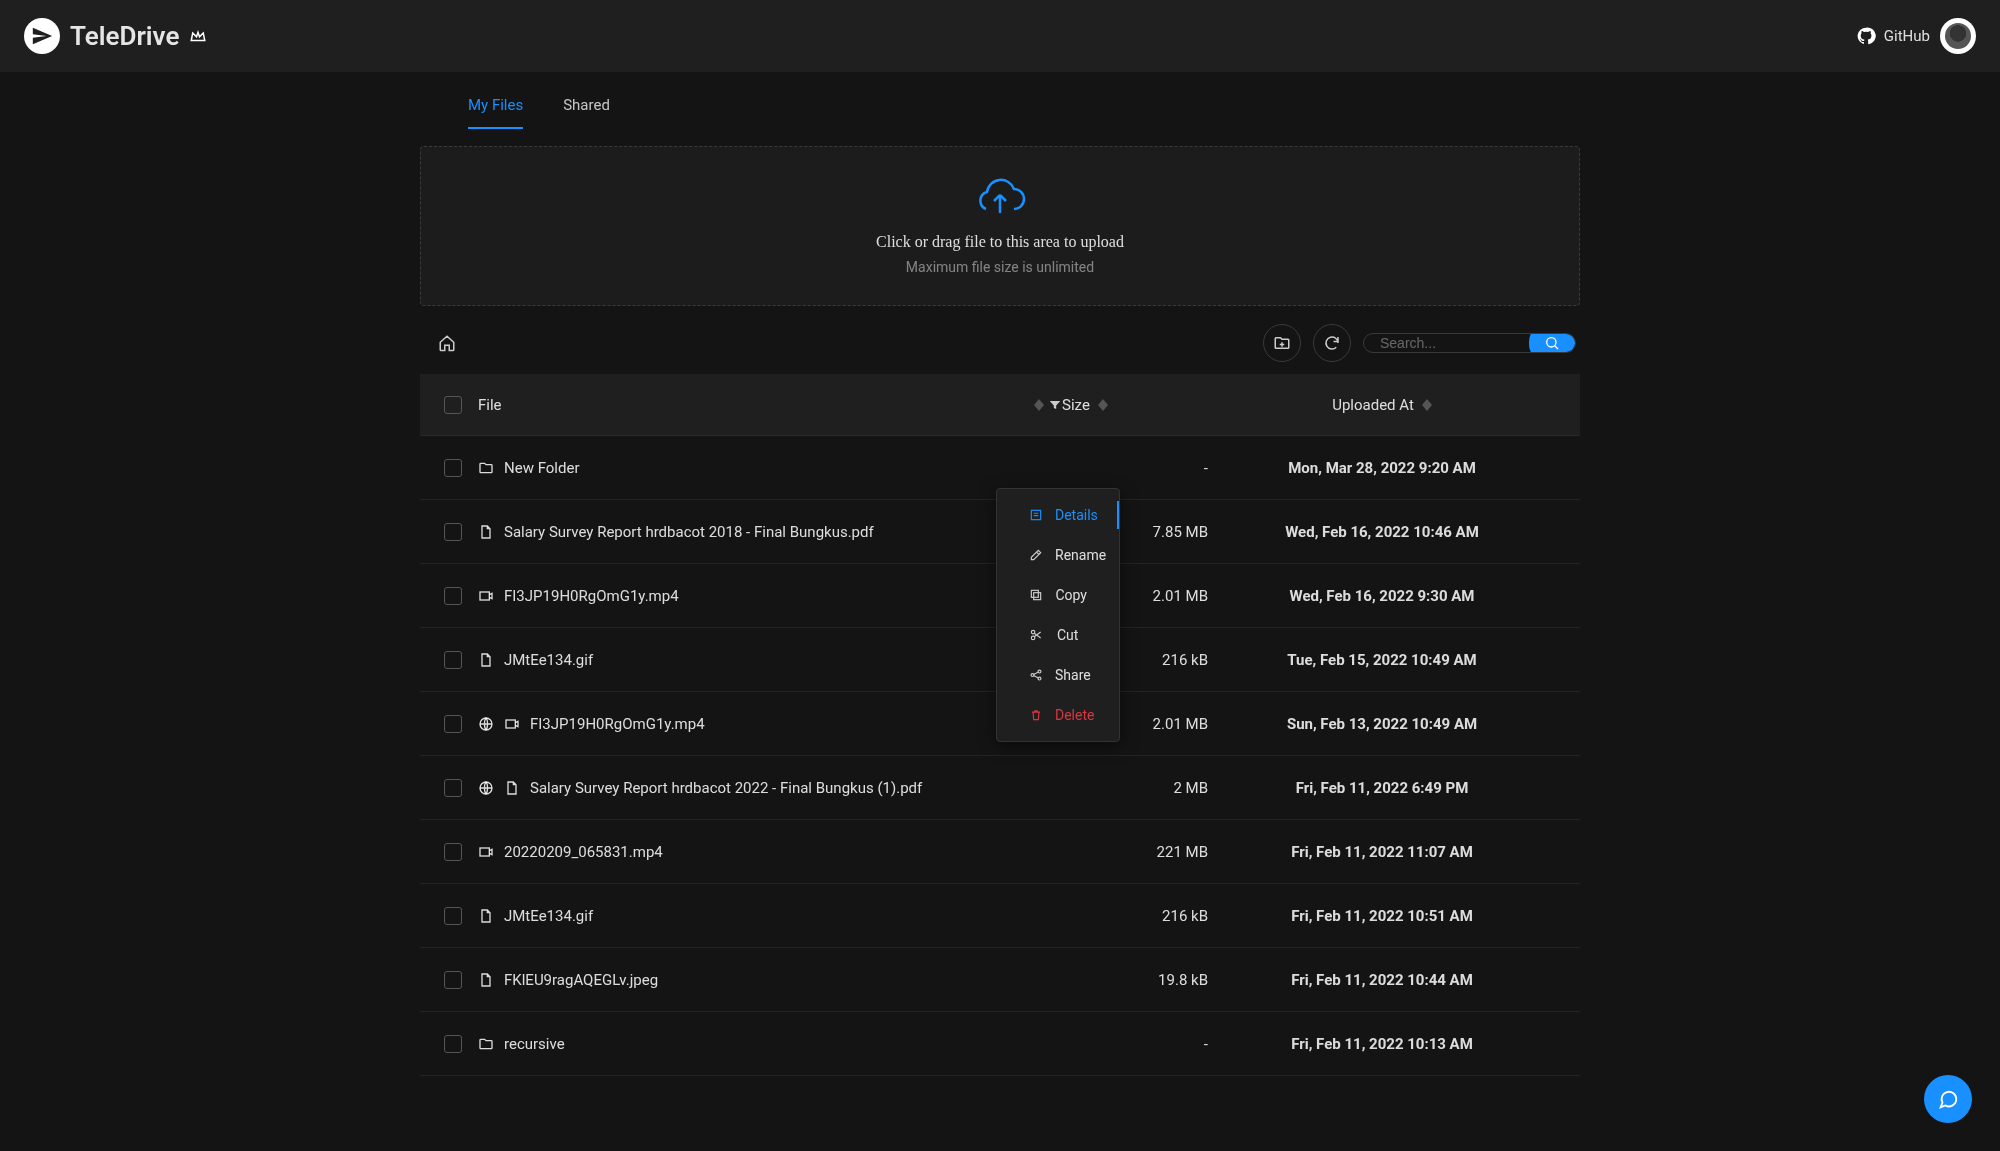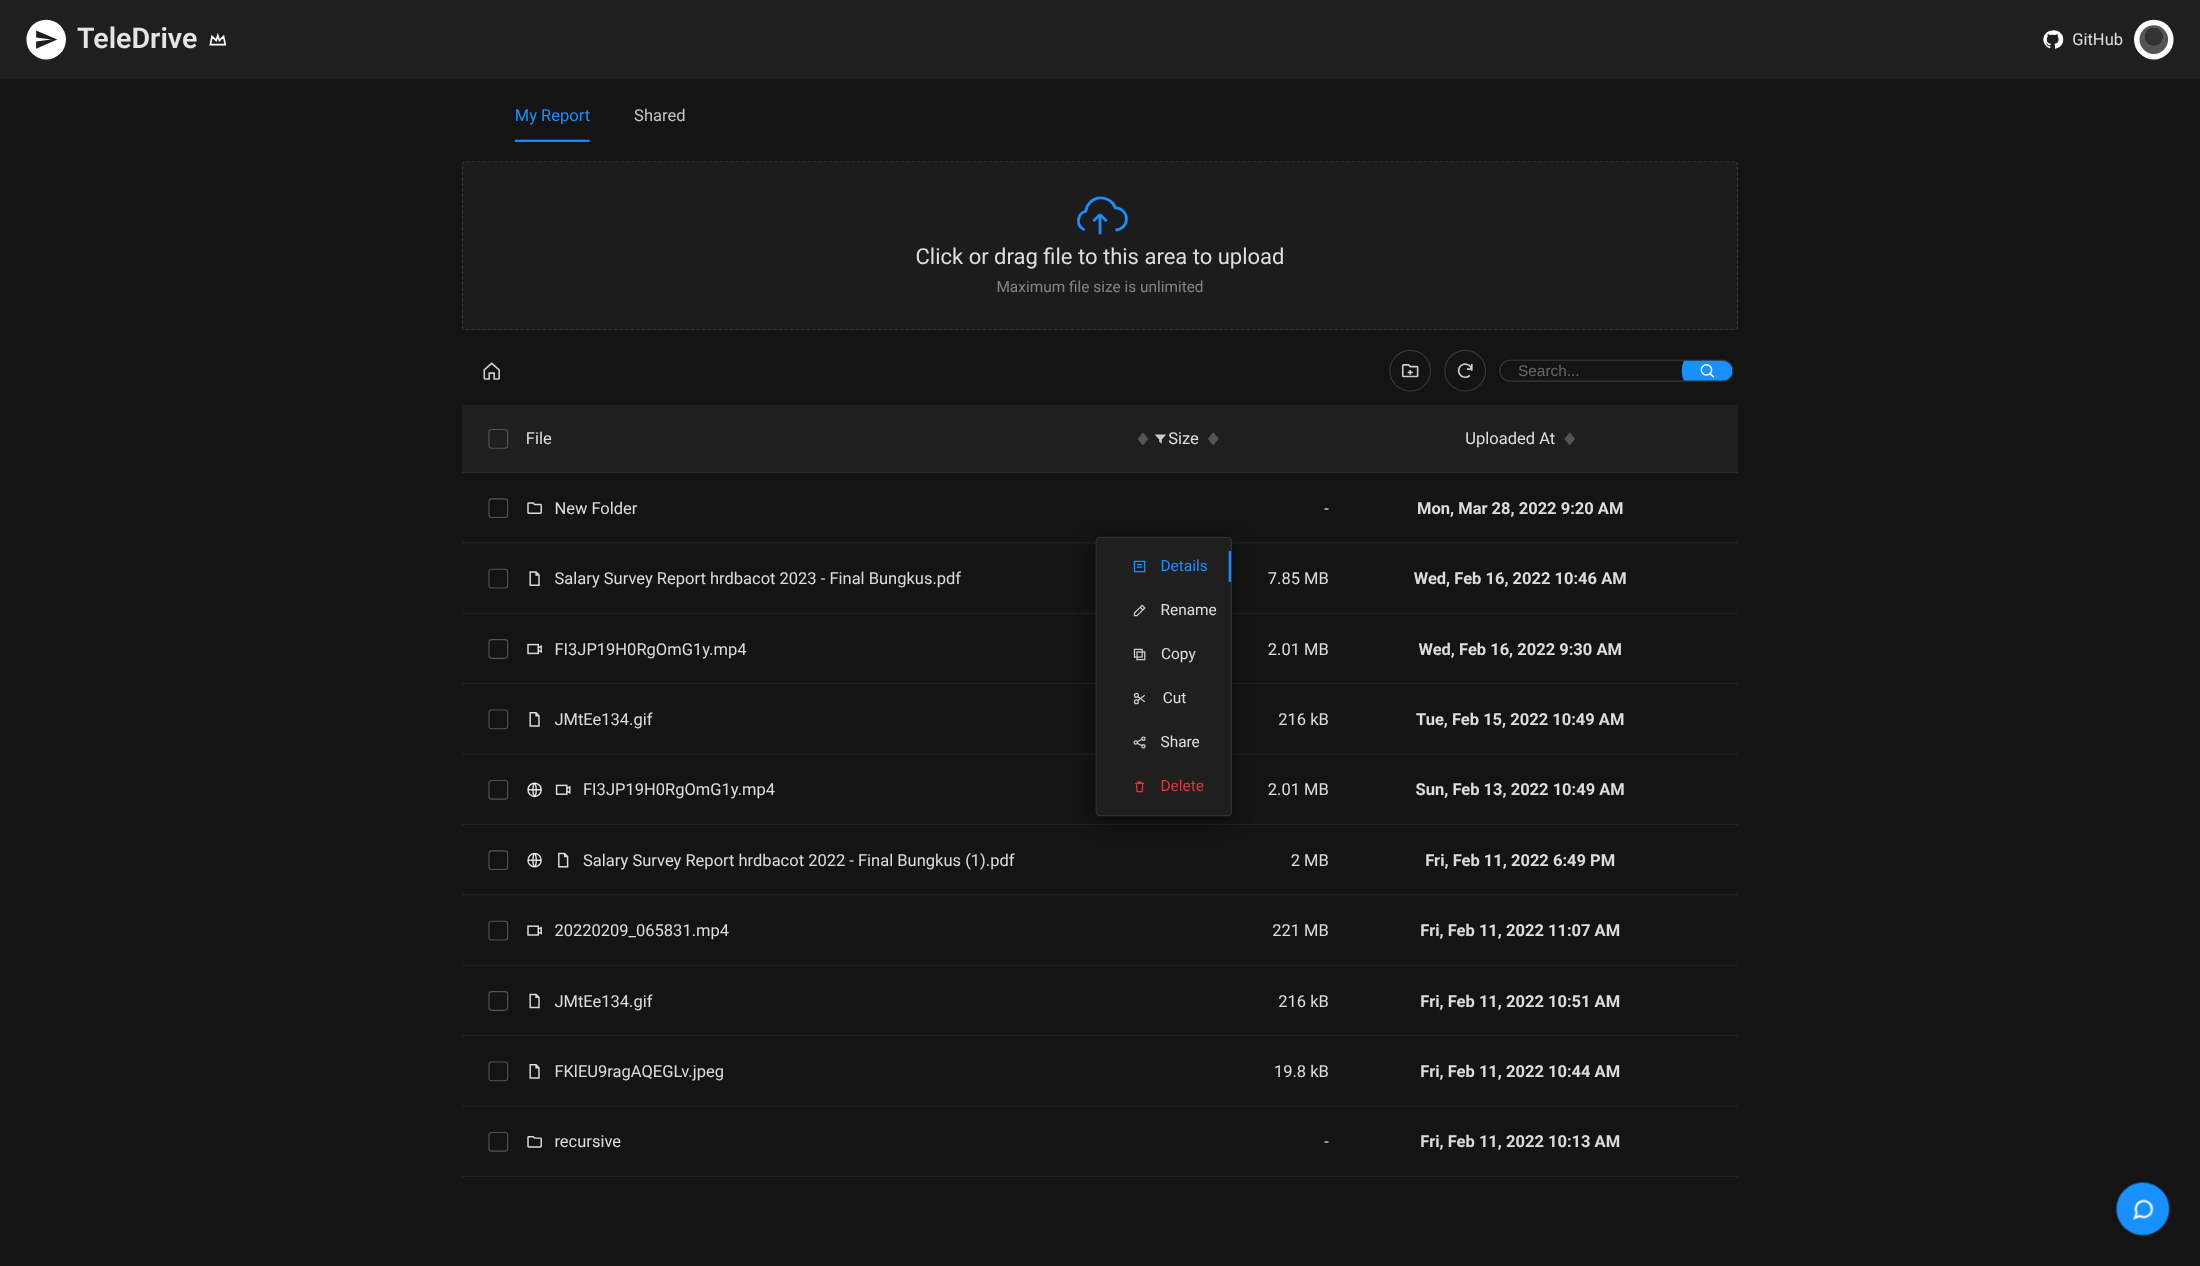--- a/index.html
+++ b/index.html
@@ -58,21 +58,21 @@
 
 
 .dropzone {
   margin: 18px 0 0 0;
   border: 1px dashed #3a3a3a;
   border-radius: 4px;
   background: #1c1c1c;
   text-align:center;
   padding: 28px 0 30px 0;
 }
-.dropzone .big { font-size: 20px; color: rgba(255,255,255,0.85); margin-top: 2px; }
+.dropzone .big { font-size: 16px; color: rgba(255,255,255,0.85); margin-top: 14px; font-family: Liberation Serif, serif; }
 .dropzone .small { font-size: 14px; color: rgba(255,255,255,0.45); margin-top: 8px; }
 
 
 .toolbar { display:flex; align-items:center; justify-content:space-between; padding: 18px 4px 12px 12px; }
 .toolbar-left { display:flex; align-items:center; gap:10px; }
 .toolbar-right { display:flex; align-items:center; gap:12px; }
 .circ-btn {
   width: 38px; height: 38px; border-radius:50%;
   border:1px solid #3a3a3a; background:transparent;
   display:flex; align-items:center; justify-content:center; cursor:pointer;
@@ -192,21 +192,21 @@
       </span>
       <span>GitHub</span>
     </div>
     <div class="avatar"></div>
   </div>
 </div>
 
 <div class="container">
 
   <div class="tabs">
-    <div class="tab active">My Report</div>
+    <div class="tab active">My Files</div>
     <div class="tab">Shared</div>
   </div>
 
   <div class="dropzone">
     <span>
       <svg width="56" height="44" viewBox="0 0 56 44" style="margin:0 auto;">
           <path fill="none" stroke="#1890ff" stroke-width="2.5" d="M42 34a10 10 0 000-20 14 14 0 00-27 3A9 9 0 0014 34"></path>
           <path fill="none" stroke="#1890ff" stroke-width="2.5" d="M28 38V20m0 0l-6 6m6-6l6 6"></path>
         </svg>
     </span>
@@ -311,21 +311,21 @@
       <div class="row">
         <div class="cell-cb">
           <span class="cb"></span>
         </div>
         <div class="cell-file">
           <span class="file-ic">
             <svg width="16" height="16" viewBox="0 0 24 24">
               <path fill="none" stroke="rgba(255,255,255,0.85)" stroke-width="2" d="M6 3h8l4 4v14H6zM14 3v4h4"></path>
             </svg>
           </span>
-          <span>Salary Survey Report hrdbacot 2023 - Final Bungkus.pdf</span>
+          <span>Salary Survey Report hrdbacot 2018 - Final Bungkus.pdf</span>
         </div>
         <div class="cell-size">7.85 MB</div>
         <div class="cell-date">Wed, Feb 16, 2022 10:46 AM</div>
         <div></div>
       </div>
       <div class="row">
         <div class="cell-cb">
           <span class="cb"></span>
         </div>
         <div class="cell-file">

